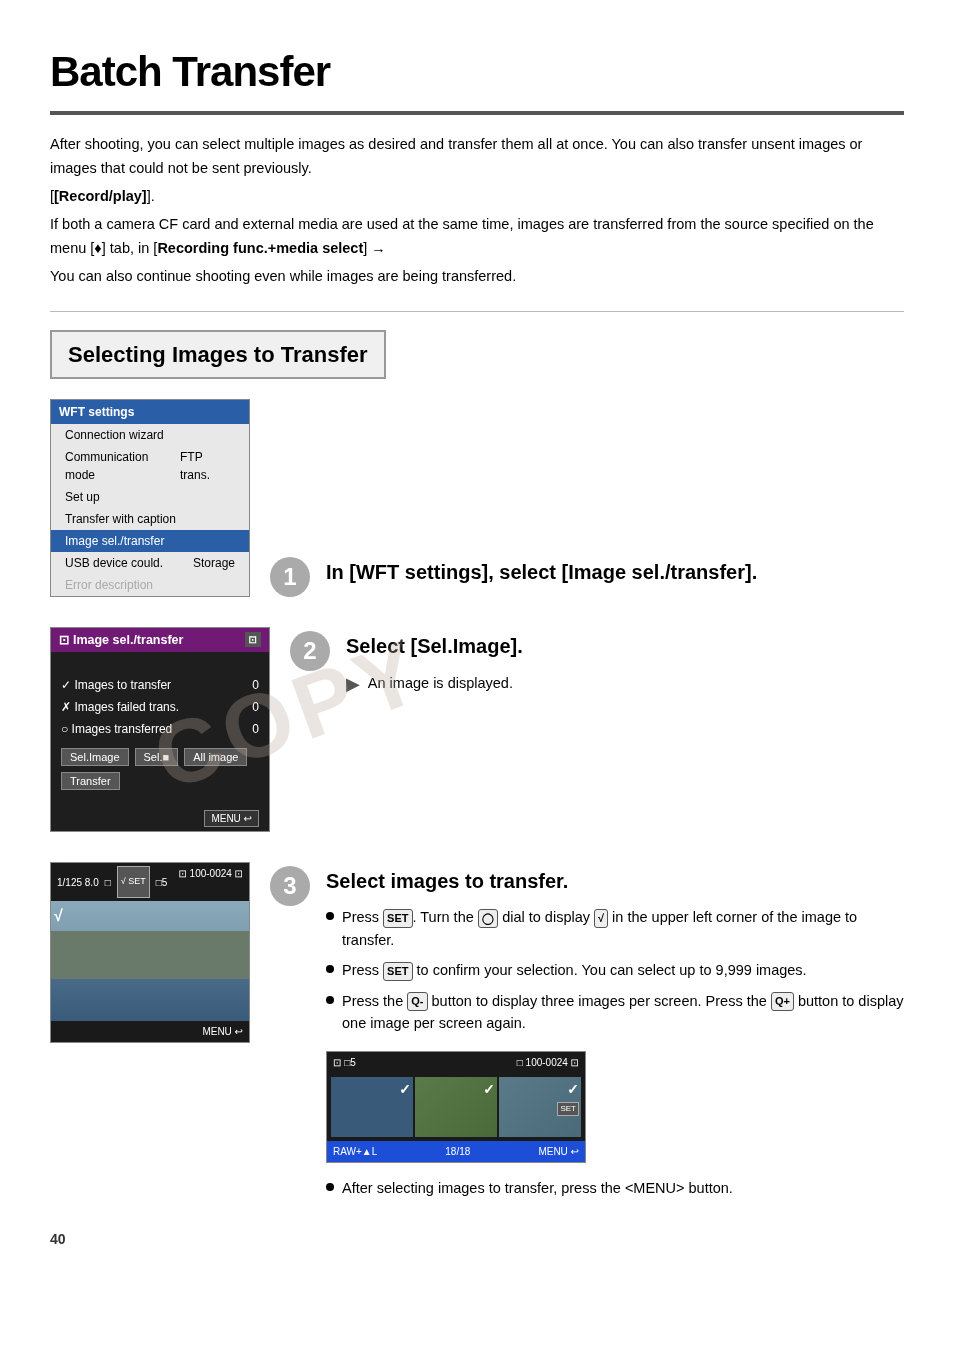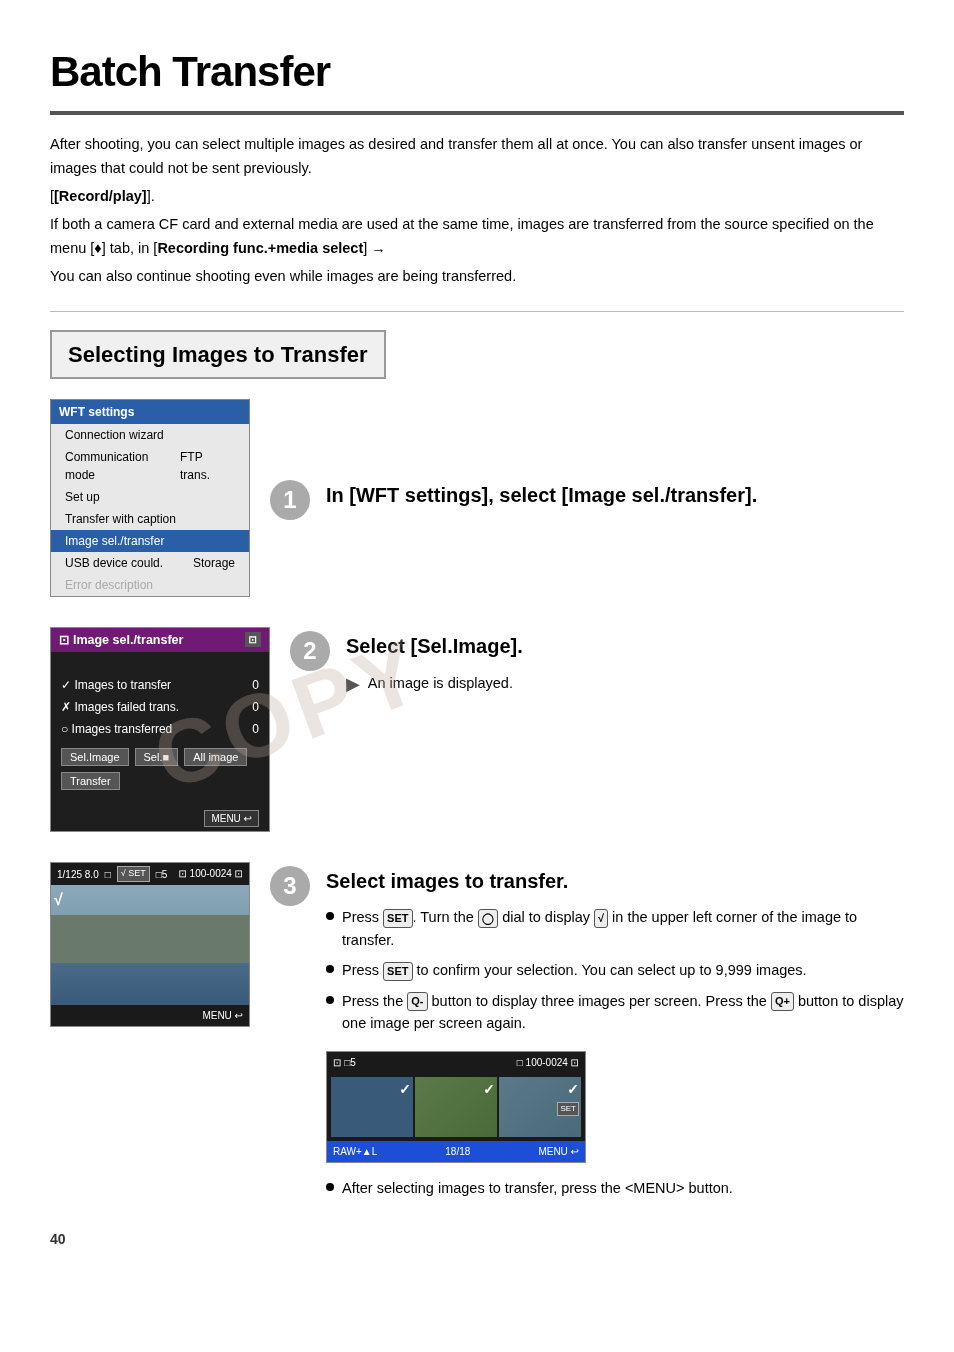--- a/index.html
+++ b/index.html
@@ -154,21 +154,21 @@
       padding: 3px 6px;
       display: flex;
       justify-content: space-between;
       border-radius: 9px;
     }
     .cam-header-left { display: flex; gap: 6px; align-items: center; }
     .cam-set-badge {
       background: #555;
       color: #fff;
       font-size: 9px;
-      padding: 0 3px;
+      padding: 8px 3px;
       border: 1px solid #aaa;
     }
     .cam-image-area {
       height: 120px;
       background: linear-gradient(135deg, #4a6a8a 0%, #3a5a7a 40%, #2a4a6a 100%);
       position: relative;
       display: flex;
       align-items: center;
       justify-content: center;
     }
@@ -263,21 +263,21 @@
       background: #eee;
       vertical-align: middle;
       font-weight: bold;
       white-space: nowrap;
     }
 
     
     .step1-wrapper {
       display: flex;
       gap: 20px;
-      align-items: center;
+      align-items: flex-end;
     }
 
     
     .multiimg-panel {
       width: 260px;
       border: 1px solid #888;
       background: #1a1a1a;
       color: #fff;
       font-size: 11px;
       margin-top: 16px;

